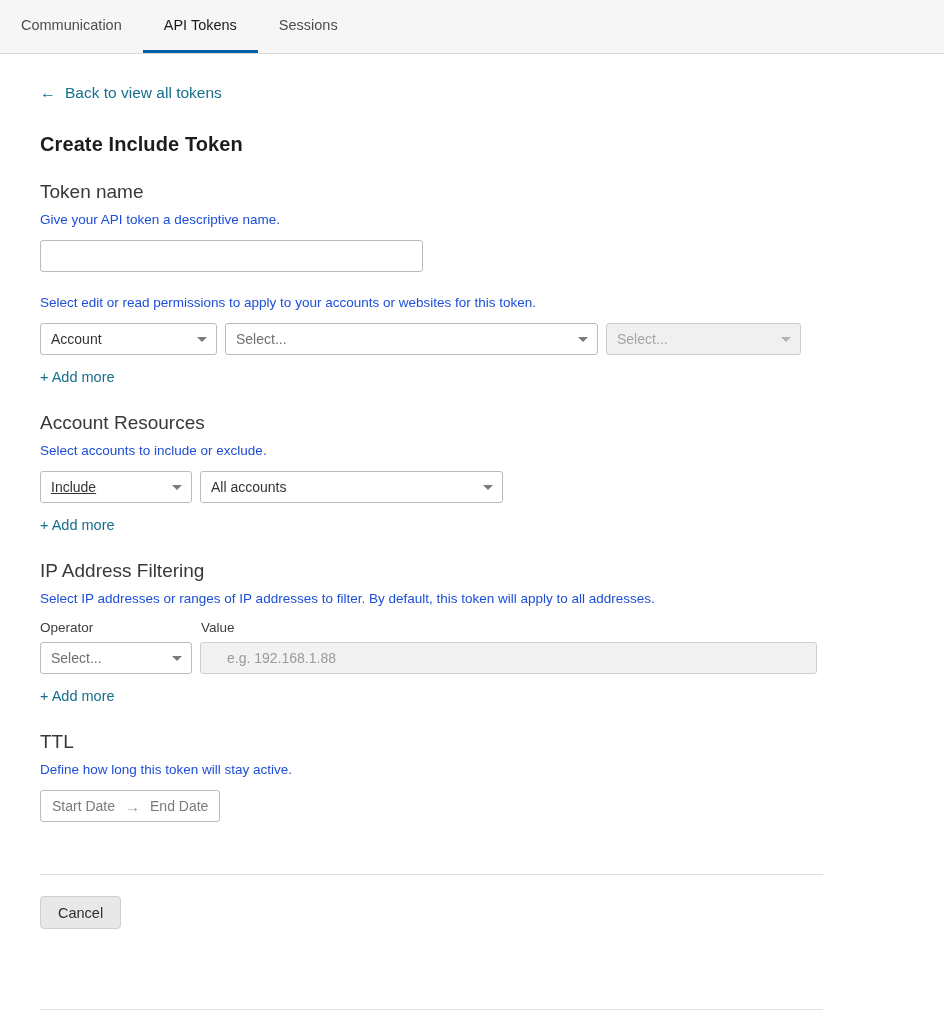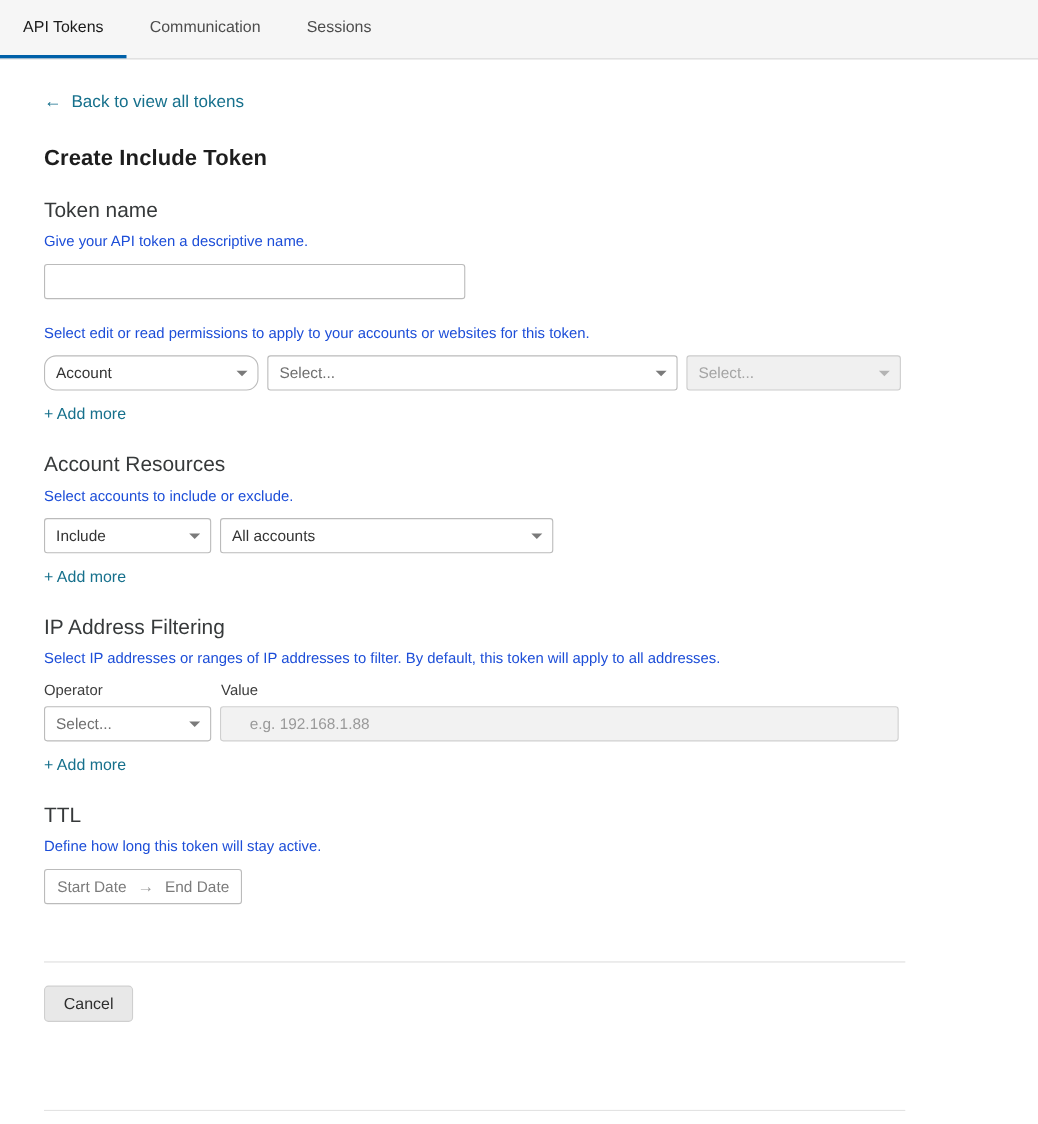--- a/index.html
+++ b/index.html
@@ -115,24 +115,24 @@
   }
   .sel.placeholder { color: #6f6f6f; }
   .sel.disabled {
     background: #f0f0f0;
     color: #a4a4a4;
     border-color: #cccccc;
     cursor: default;
   }
   .sel.disabled .caret { border-top-color: #b3b3b3; }
 
-  .w-perm-1 { width: 195px; border-radius: 11px; }
+  .w-perm-1 { width: 177px; }
   .w-perm-2 { width: 373px; }
   .w-perm-3 { width: 195px; }
-  .w-inc-1  { width: 152px; }
+  .w-inc-1  { width: 152px; text-decoration: underline; }
   .w-inc-2  { width: 303px; }
   .w-op     { width: 152px; }
 
   .add-more {
     display: inline-flex;
     align-items: flex-start;
     gap: 5px;
     margin-top: 14px;
     color: #16708c;
     font-size: 14.5px;
@@ -218,25 +218,25 @@
     width: 783px;
     border-top: 1px solid #e3e3e3;
   }
 </style>
 </head>
 <body>
 
 <div class="page">
 
   <div class="tabbar">
+    <div class="tab">
+      <span>Communication</span>
+    </div>
     <div class="tab active">
       <span>API Tokens</span>
-    </div>
-    <div class="tab">
-      <span>Communication</span>
     </div>
     <div class="tab">
       <span>Sessions</span>
     </div>
   </div>
 
   <div class="content">
 
     
     <a class="back-link">

